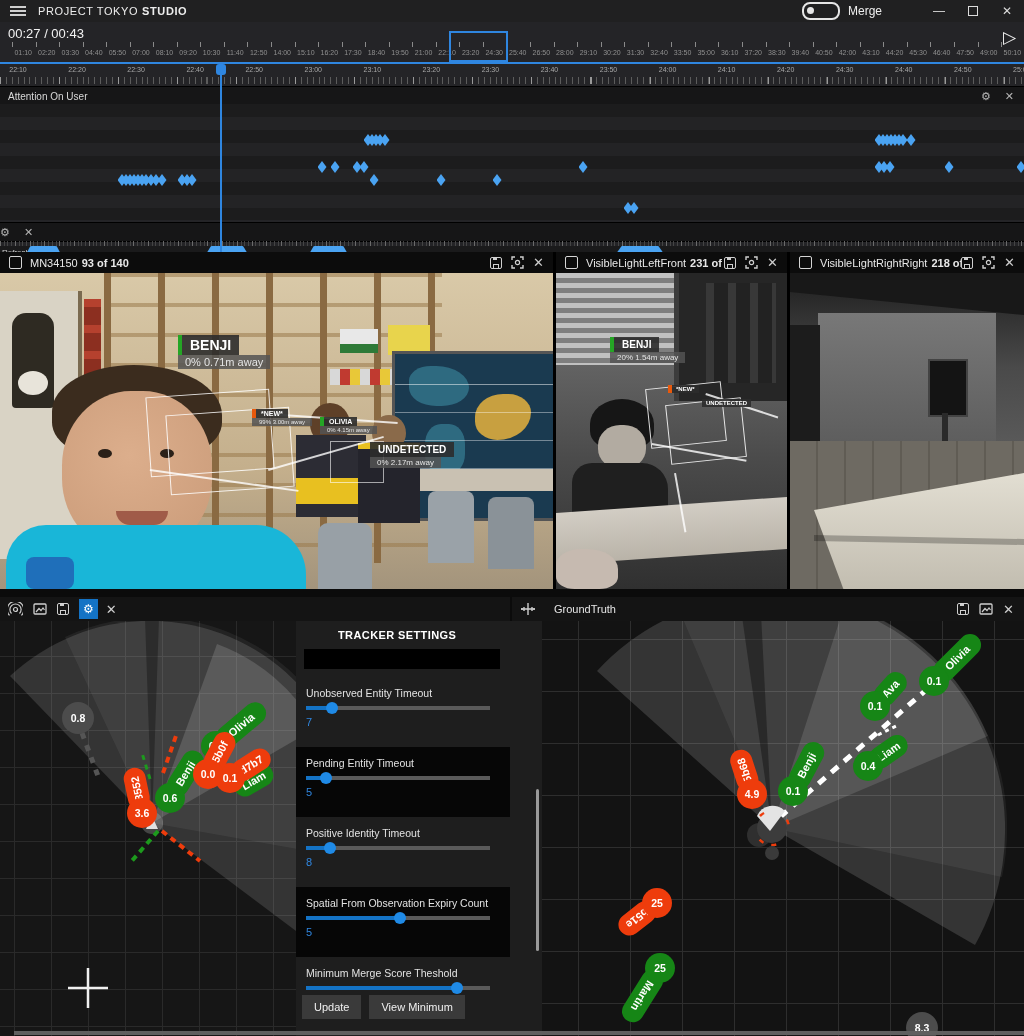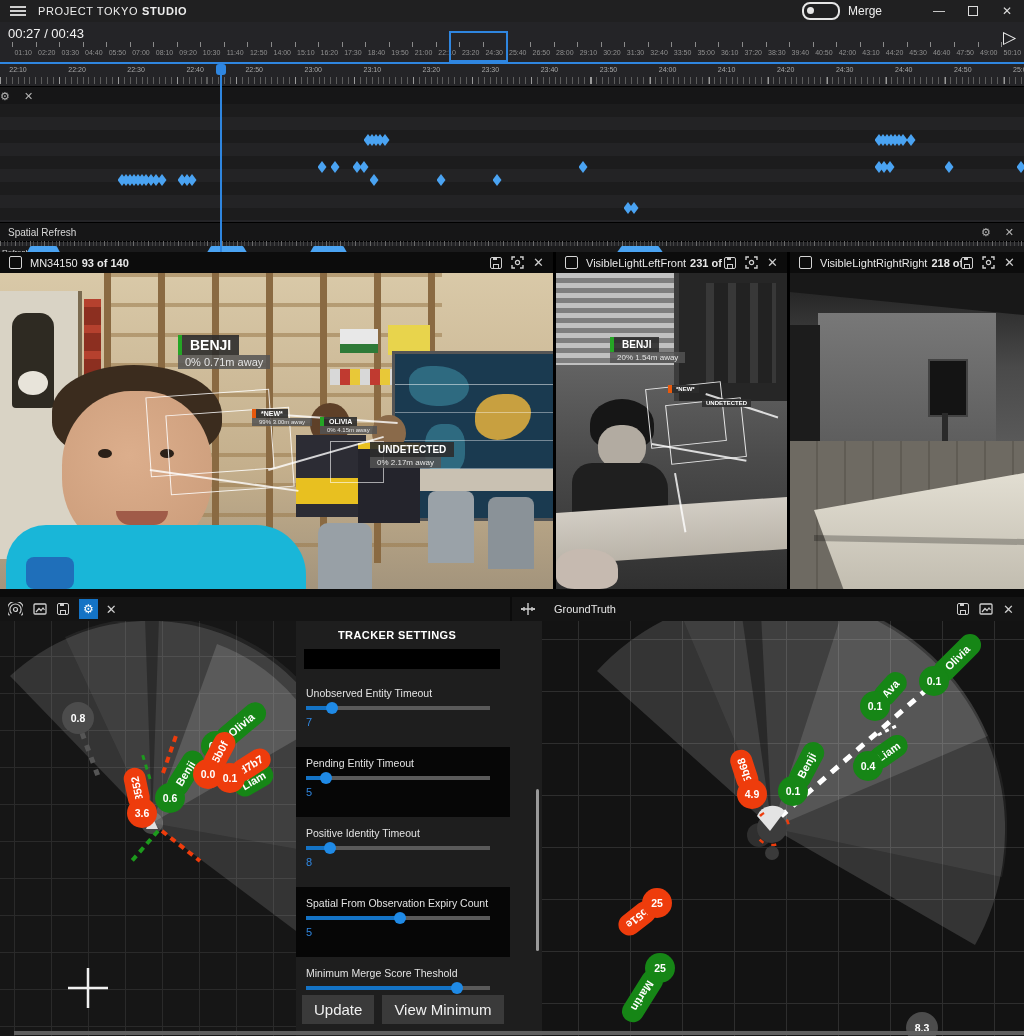--- a/index.html
+++ b/index.html
@@ -96,21 +96,21 @@
   #settings-blackbox{position:absolute;left:8px;top:28px;width:196px;height:20px;background:#000;}
   #sliders{position:absolute;left:0;top:56px;width:214px;}
   .sgroup{position:relative;height:70px;padding:10px 10px 0 10px;box-sizing:border-box;}
   .sgroup.dark{background:#060606;}
   .s-label{font-size:10.5px;color:#e2e2e2;margin-bottom:7px;}
   .s-track{position:relative;height:4px;background:#5a5a5a;width:184px;cursor:pointer;}
   .s-fill{position:absolute;left:0;top:0;height:4px;background:#1473c5;}
   .s-thumb{position:absolute;top:-4px;width:12px;height:12px;border-radius:50%;background:#1f8ae6;cursor:grab;}
   .s-value{font-size:11px;color:#2f86e0;margin-top:6px;}
   #settings-buttons{position:absolute;left:6px;top:374px;display:flex;gap:8px;}
-  #settings-buttons .btn{background:#3a3a3a;color:#f0f0f0;font-size:15px;padding:6px 12px;cursor:pointer;}
+  #settings-buttons .btn{background:#3a3a3a;color:#f0f0f0;font-size:11px;padding:6px 12px;cursor:pointer;}
   #settings-scroll{position:absolute;right:3px;top:168px;width:3px;height:162px;background:#9a9a9a;border-radius:2px;}
   #bottom-scrollbar{position:absolute;left:14px;top:1031px;width:1010px;height:4px;background:#5f5f5f;z-index:20;}
 </style>
 </head>
 <body>
 
 <div id="app">
 
   <div id="titlebar">
     <div id="hamburger">
@@ -198,27 +198,27 @@
         <div class="tick-label" style="left: 726.6px; color: rgb(168, 168, 168);">24:10</div>
         <div class="tick-label" style="left: 785.65px; color: rgb(168, 168, 168);">24:20</div>
         <div class="tick-label" style="left: 844.7px; color: rgb(168, 168, 168);">24:30</div>
         <div class="tick-label" style="left: 903.75px; color: rgb(168, 168, 168);">24:40</div>
         <div class="tick-label" style="left: 962.8px; color: rgb(168, 168, 168);">24:50</div>
         <div class="tick-label" style="left: 1021.85px; color: rgb(168, 168, 168);">25:00</div>
       </div>
     <div id="dt-ticks"></div>
 
     <div class="trackheader" id="att-header">
+      <span class="t">Attention On User</span>
       <span class="gear">⚙</span>
       <span class="x">✕</span>
     </div>
     <div id="att-body"></div>
 
     <div class="trackheader" id="sp-header">
-      <span class="t">Spatial Refresh</span>
       <span class="gear">⚙</span>
       <span class="x">✕</span>
     </div>
     <div id="sp-ticks"></div>
     <div id="sp-row">
       <span class="rowlabel">Refresh</span>
     <div class="sbar" style="left: 27px; width: 33px; background: rgb(74, 163, 242);"></div>
         <div class="sbar" style="left: 207px; width: 40px; background: rgb(74, 163, 242);"></div>
         <div class="sbar" style="left: 310px; width: 37px; background: rgb(74, 163, 242);"></div>
         <div class="sbar" style="left: 617px; width: 46px; background: rgb(74, 163, 242);"></div>

